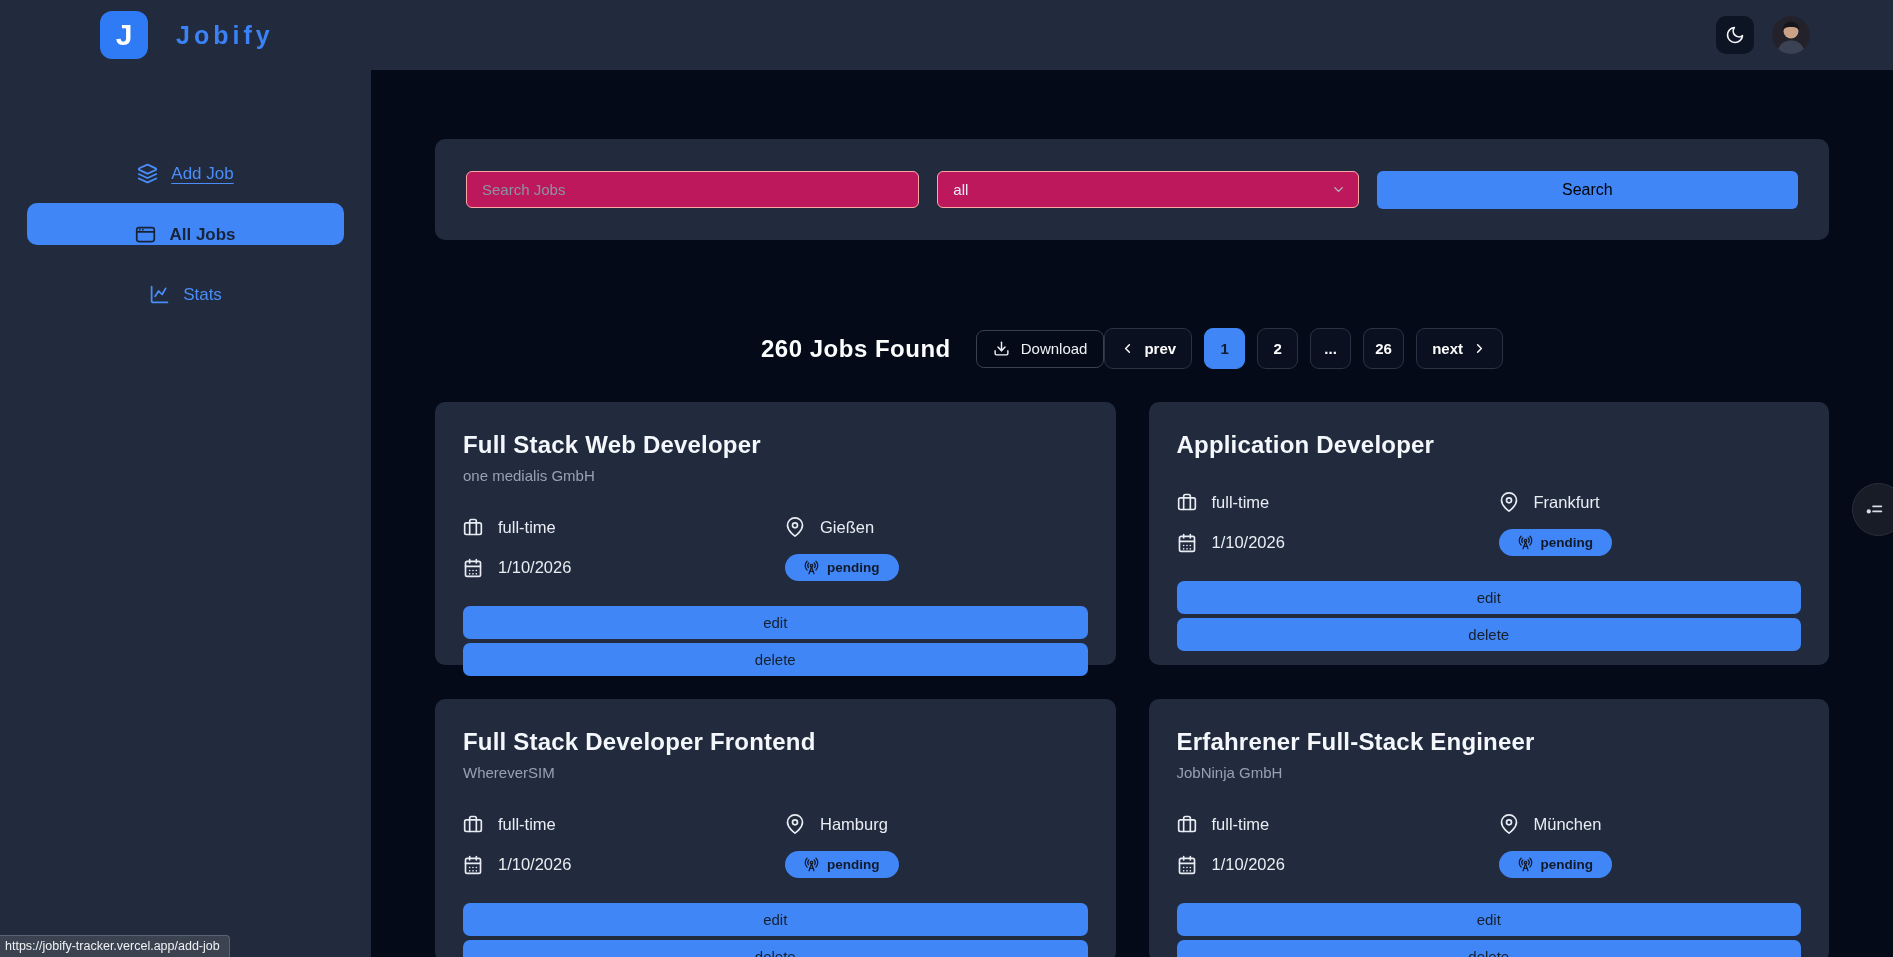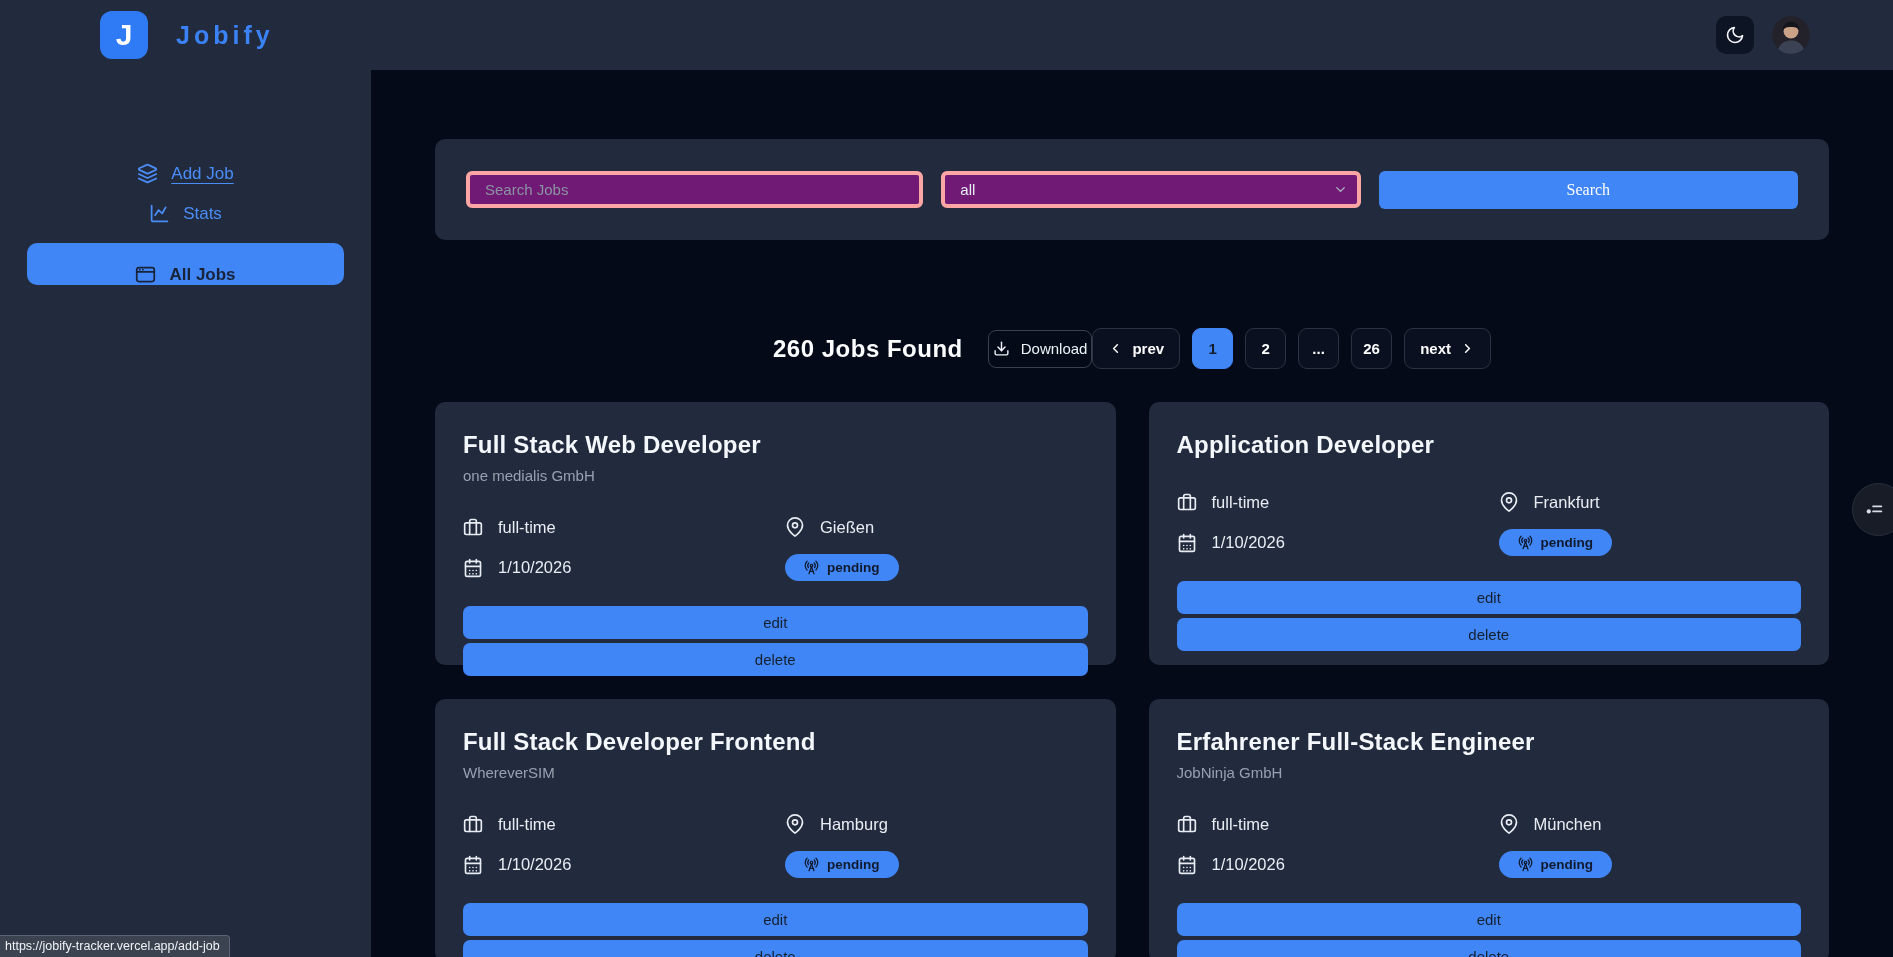--- a/index.html
+++ b/index.html
@@ -47,43 +47,43 @@
 
   .main { flex:1; padding:69px 64px 0 64px; }
 
   
   .search-card {
     height:101px; background:#212b3d; border-radius:10px;
     display:flex; align-items:center; gap:18px; padding:0 31px;
   }
   .search-input, .search-select, .select-wrap { flex:1; min-width:0; }
   .search-input, .search-select {
-    height:37px; background:#701a75; border:4px solid #fca5a5; border-radius:6px;
+    height:37px; background:#be185d; border:1px solid #fca5a5; border-radius:6px;
     color:#e8edf3; font-size:15px; padding:0 15px;
     font-family:"Liberation Sans", sans-serif;
   }
   .search-input::placeholder { color:#8b94a3; }
   .select-wrap { position:relative; }
   .search-select { width:100%; appearance:none; -webkit-appearance:none; cursor:pointer; }
   .select-chevron {
     position:absolute; right:13px; top:11px; width:15px; height:15px;
     stroke:#aeb6c4; pointer-events:none;
   }
   .search-btn {
     flex:1; height:38px; background:#4186f6; border:none; border-radius:6px;
-    color:#ffffff; font-size:16px; cursor:pointer;
-    font-family:Liberation Serif, serif;
+    color:#000000; font-size:16px; cursor:pointer;
+    font-family:Liberation Sans, sans-serif;
   }
 
   
   .results-row { margin-top:88px; display:flex; align-items:center; justify-content:center; }
   .results-left { display:flex; align-items:center; gap:25px; }
   .results-count { font-size:24px; font-weight:bold; color:#fcfdfe; letter-spacing:.5px; }
   .download-btn {
-    display:flex; align-items:center; gap:11px; height:38px; padding:0 4px;
+    display:flex; align-items:center; gap:11px; height:38px; padding:0 16px;
     background:transparent; border:1px solid #39404f; border-radius:8px;
     color:#eef2f7; font-size:15px; cursor:pointer;
     font-family:"Liberation Sans", sans-serif;
   }
   .download-btn svg { width:17px; height:17px; stroke:#eef2f7; }
 
   .pagination { display:flex; gap:12px; }
   .page-btn {
     height:41px; min-width:41px; padding:0 15px;
     background:#0a101f; border:1px solid #2a3344; border-radius:9px;
@@ -165,39 +165,39 @@
     <div class="nav-item">
       <span style="display:flex;">
         <svg viewBox="0 0 24 24" fill="none" stroke-width="2" stroke-linecap="round" stroke-linejoin="round" style="width:21px;height:21px;stroke:#4b8df8;">
           <path d="m12.83 2.18a2 2 0 0 0-1.66 0L2.6 6.08a1 1 0 0 0 0 1.83l8.58 3.91a2 2 0 0 0 1.66 0l8.58-3.9a1 1 0 0 0 0-1.83Z"></path>
           <path d="m22 17.65-9.17 4.16a2 2 0 0 1-1.66 0L2 17.65"></path>
           <path d="m22 12.65-9.17 4.16a2 2 0 0 1-1.66 0L2 12.65"></path>
         </svg>
       </span>
       <span class="lbl-underline">Add Job</span>
     </div>
-    <div class="nav-item">
-      <span style="display:flex;">
-        <svg viewBox="0 0 24 24" fill="none" stroke-width="2" stroke-linecap="round" stroke-linejoin="round" style="width:21px;height:21px;stroke:#4b8df8;">
-          <path d="M3 3v16a2 2 0 0 0 2 2h16"></path>
-          <path d="m7 14 4-6 4 4 4-7"></path>
-        </svg>
-      </span>
-      <span>Stats</span>
-    </div>
     <div class="nav-item active">
       <span style="display:flex;">
         <svg viewBox="0 0 24 24" fill="none" stroke-width="2" stroke-linecap="round" stroke-linejoin="round" style="width:21px;height:21px;stroke:#18233a;">
           <rect x="2" y="4" width="20" height="16" rx="2.5"></rect>
           <path d="M2 9h20"></path>
           <path d="M5.5 6.5h.01"></path>
           <path d="M9 6.5h.01"></path>
         </svg>
       </span>
       <span>All Jobs</span>
+    </div>
+    <div class="nav-item">
+      <span style="display:flex;">
+        <svg viewBox="0 0 24 24" fill="none" stroke-width="2" stroke-linecap="round" stroke-linejoin="round" style="width:21px;height:21px;stroke:#4b8df8;">
+          <path d="M3 3v16a2 2 0 0 0 2 2h16"></path>
+          <path d="m7 14 4-6 4 4 4-7"></path>
+        </svg>
+      </span>
+      <span>Stats</span>
     </div>
   </nav>
 
   <main class="main">
 
     <section class="search-card">
       <input class="search-input" type="text" placeholder="Search Jobs" style="">
       <div class="select-wrap">
         <select class="search-select">
           <option>all</option>

